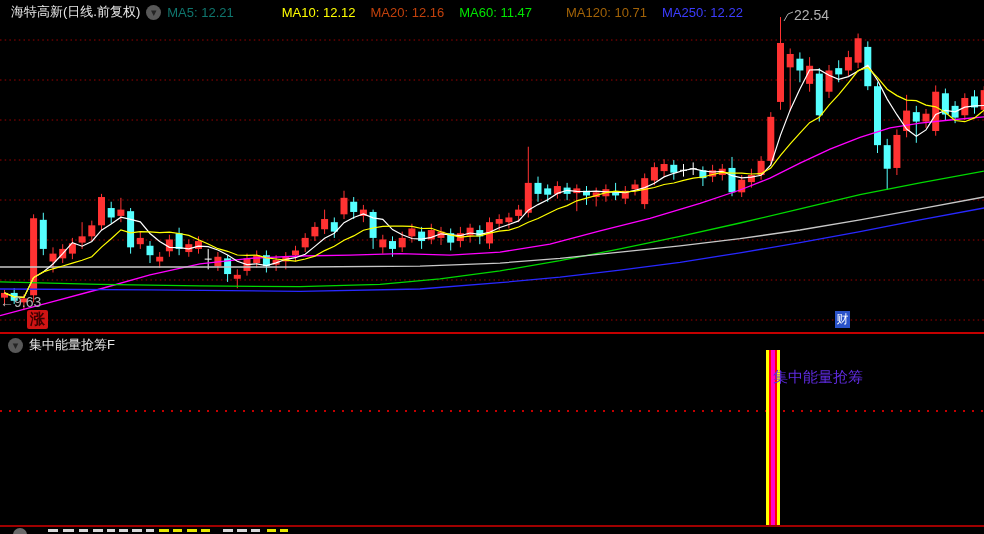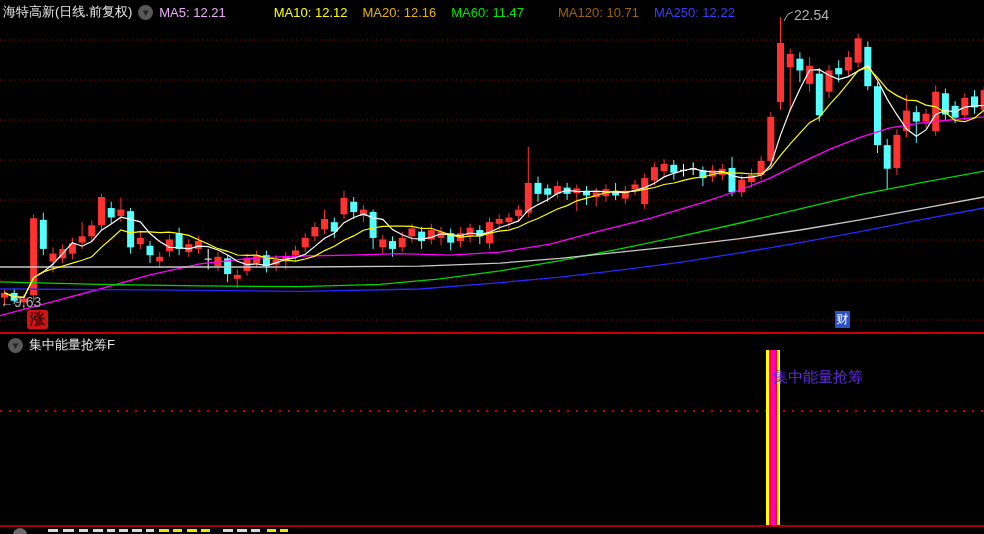--- a/index.html
+++ b/index.html
@@ -1,19 +1,19 @@
 <!DOCTYPE html>
 <html><head>
 <meta charset="utf-8">
 <style>
   html,body{margin:0;padding:0;background:#000;}
   .screen{position:relative;width:984px;height:534px;background:#000;overflow:hidden;
           font-family:"Liberation Sans","DejaVu Sans",sans-serif;}
   svg{position:absolute;left:0;top:0;}
-  .header{position:absolute;left:0;top:0;width:968px;height:24px;display:flex;align-items:center;
+  .header{position:absolute;left:8px;top:0;width:968px;height:24px;display:flex;align-items:center;
           font-size:13px;color:#e8e8e8;z-index:5;text-align:center;}
   .title{margin-left:3px;white-space:nowrap;}
   .circle-icon{width:15px;height:15px;border-radius:50%;background:#585858;color:#242424;
           display:inline-flex;align-items:center;justify-content:center;font-size:11px;line-height:15px;
           margin:0 6px;flex:none;}
   .ma-legend{display:flex;gap:15px;white-space:nowrap;}
   .plabel{position:absolute;color:#b0b0b0;font-size:14px;z-index:4;white-space:nowrap;}
   .stamp{position:absolute;left:27px;top:310px;width:21px;height:19px;background:#d01414;border-radius:2px;
          color:#3c0000;font-size:15px;font-weight:bold;display:flex;align-items:center;justify-content:center;z-index:4;}
   .ftag{position:absolute;left:835px;top:311px;width:15px;height:17px;background:#2a52c8;color:#fff;
@@ -259,23 +259,23 @@
       <polyline points="4.5,292.9 14.2,296.9 23.9,297.4 33.6,277.6 43.3,271.9 53.0,268.8 62.7,266.0 72.4,263.2 82.1,260.2 91.8,256.7 101.5,247.1 111.2,238.8 120.9,229.9 130.6,232.8 140.3,231.7 150.0,231.9 159.7,232.6 169.4,232.2 179.1,233.5 188.8,235.4 198.5,239.8 208.2,244.0 217.9,248.7 227.6,251.3 237.3,255.0 247.0,255.4 256.7,255.2 266.4,257.9 276.1,259.0 285.8,260.2 295.5,261.2 305.2,259.0 314.9,256.1 324.6,250.6 334.3,246.2 344.0,240.2 353.7,235.9 363.4,230.2 373.1,228.0 382.8,226.3 392.5,226.1 402.2,226.1 411.9,226.3 421.6,228.5 431.3,228.3 441.0,231.7 450.7,234.8 460.4,237.1 470.1,236.1 479.8,235.8 489.5,233.1 499.2,231.2 508.9,230.1 518.6,227.0 528.3,222.3 538.0,218.5 547.7,213.7 557.4,209.0 567.1,205.6 576.8,200.8 586.5,198.1 596.2,195.5 605.9,192.6 615.6,191.2 625.3,192.0 635.0,191.1 644.7,189.4 654.4,187.5 664.1,184.5 673.8,183.0 683.5,180.4 693.2,178.1 702.9,177.0 712.6,174.5 722.3,172.3 732.0,173.1 741.7,173.2 751.4,174.0 761.1,173.7 770.8,168.1 780.5,155.4 790.2,143.9 799.9,133.1 809.6,122.7 819.3,117.3 829.0,105.2 838.7,94.6 848.4,82.8 858.1,70.6 867.8,67.5 877.5,77.7 887.2,89.2 896.9,95.6 906.6,100.1 916.3,100.7 926.0,105.1 935.7,106.8 945.4,112.5 955.1,120.5 964.8,121.7 974.5,117.9 984.2,110.0" fill="none" stroke="#ffff00" stroke-width="1.2"></polyline>
       <polyline points="784,21 788,14 793,12" fill="none" stroke="#aaaaaa" stroke-width="1"></polyline>
     </svg>
 
   <div class="header">
     <span class="title">海特高新(日线.前复权)</span>
     <span class="circle-icon">
       <i>▾</i>
     </span>
     <span class="ma-legend" id="maLegend">
-        <span style="color: #f0abfc;">MA5: 12.21</span>
+        <span style="color: #0f766e;">MA5: 12.21</span>
         <span style="color: rgb(255, 255, 0); padding-left: 33px;">MA10: 12.12</span>
-        <span style="color: #eab308;">MA20: 12.16</span>
+        <span style="color: #c2410c;">MA20: 12.16</span>
         <span style="color: rgb(0, 230, 0);">MA60: 11.47</span>
         <span style="color: #a16207; margin-left: 19px;">MA120: 10.71</span>
         <span style="color: rgb(60, 60, 255);">MA250: 12.22</span>
       </span>
   </div>
 
   <div class="plabel" style="left:794px;top:7px;">22.54</div>
   <div class="plabel" style="left:0;top:294px;">←9.63</div>
   <div class="stamp">涨</div>
   <div class="ftag">财</div>

